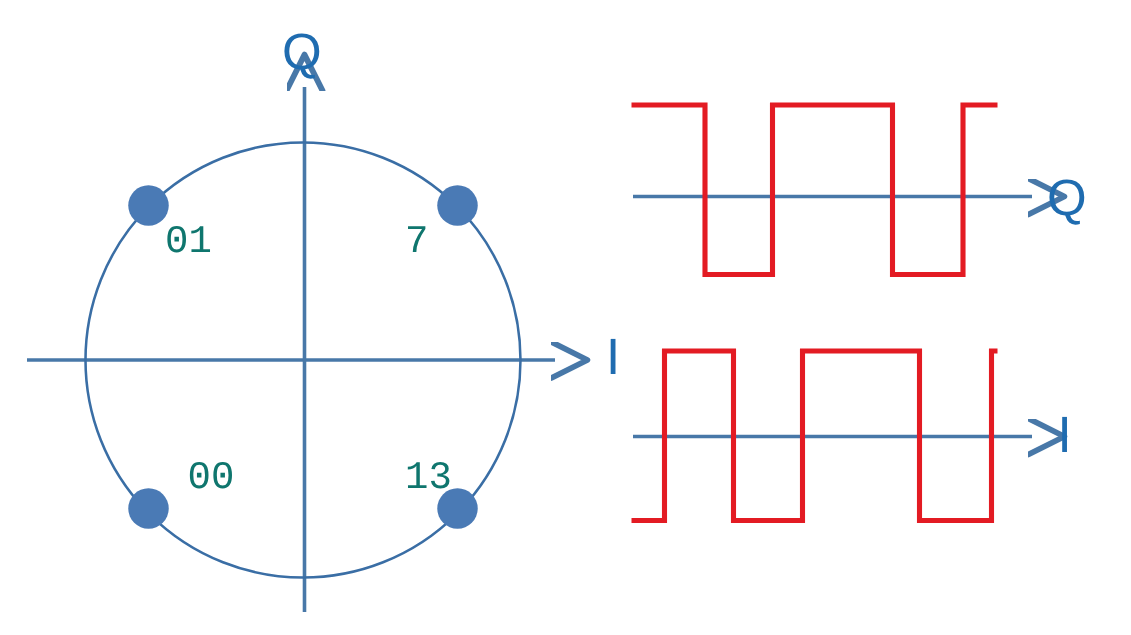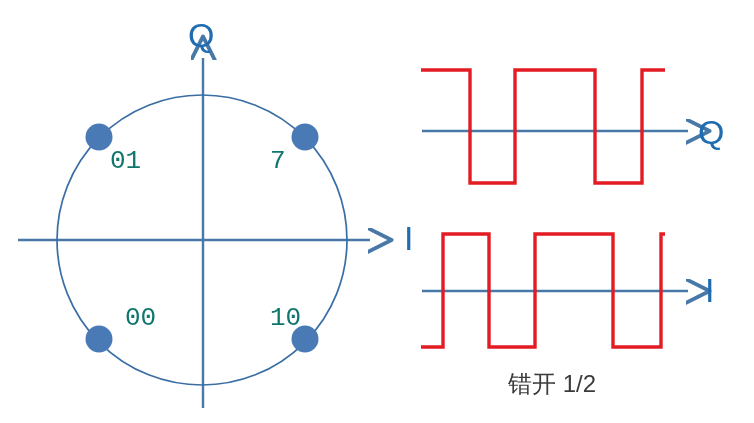--- a/index.html
+++ b/index.html
@@ -101,21 +101,20 @@
   <div class="axis-label" style="left:188px; top:18px;">Q</div>
 
   <div class="axis-label thin-i" style="left:404px; top:221px;">I</div>
 
   <div class="sym-label" style="left:110px; top:148px;">01</div>
 
   <div class="sym-label" style="left:270px; top:148px;">7</div>
 
   <div class="sym-label" style="left:110px; top:305px;margin-left:15px;">00</div>
 
-  <div class="sym-label" style="left:270px; top:305px;">10</div>
+  <div class="sym-label" style="left:270px; top:305px;">13</div>
 
   <div class="axis-label" style="left:698px; top:115px;">Q</div>
 
   <div class="axis-label thin-i" style="left:705px; top:273px;">I</div>
 
-  <div class="caption" style="left:508px; top:372px;">错开 1/2</div>
 
 </div>
 
 </body></html>

